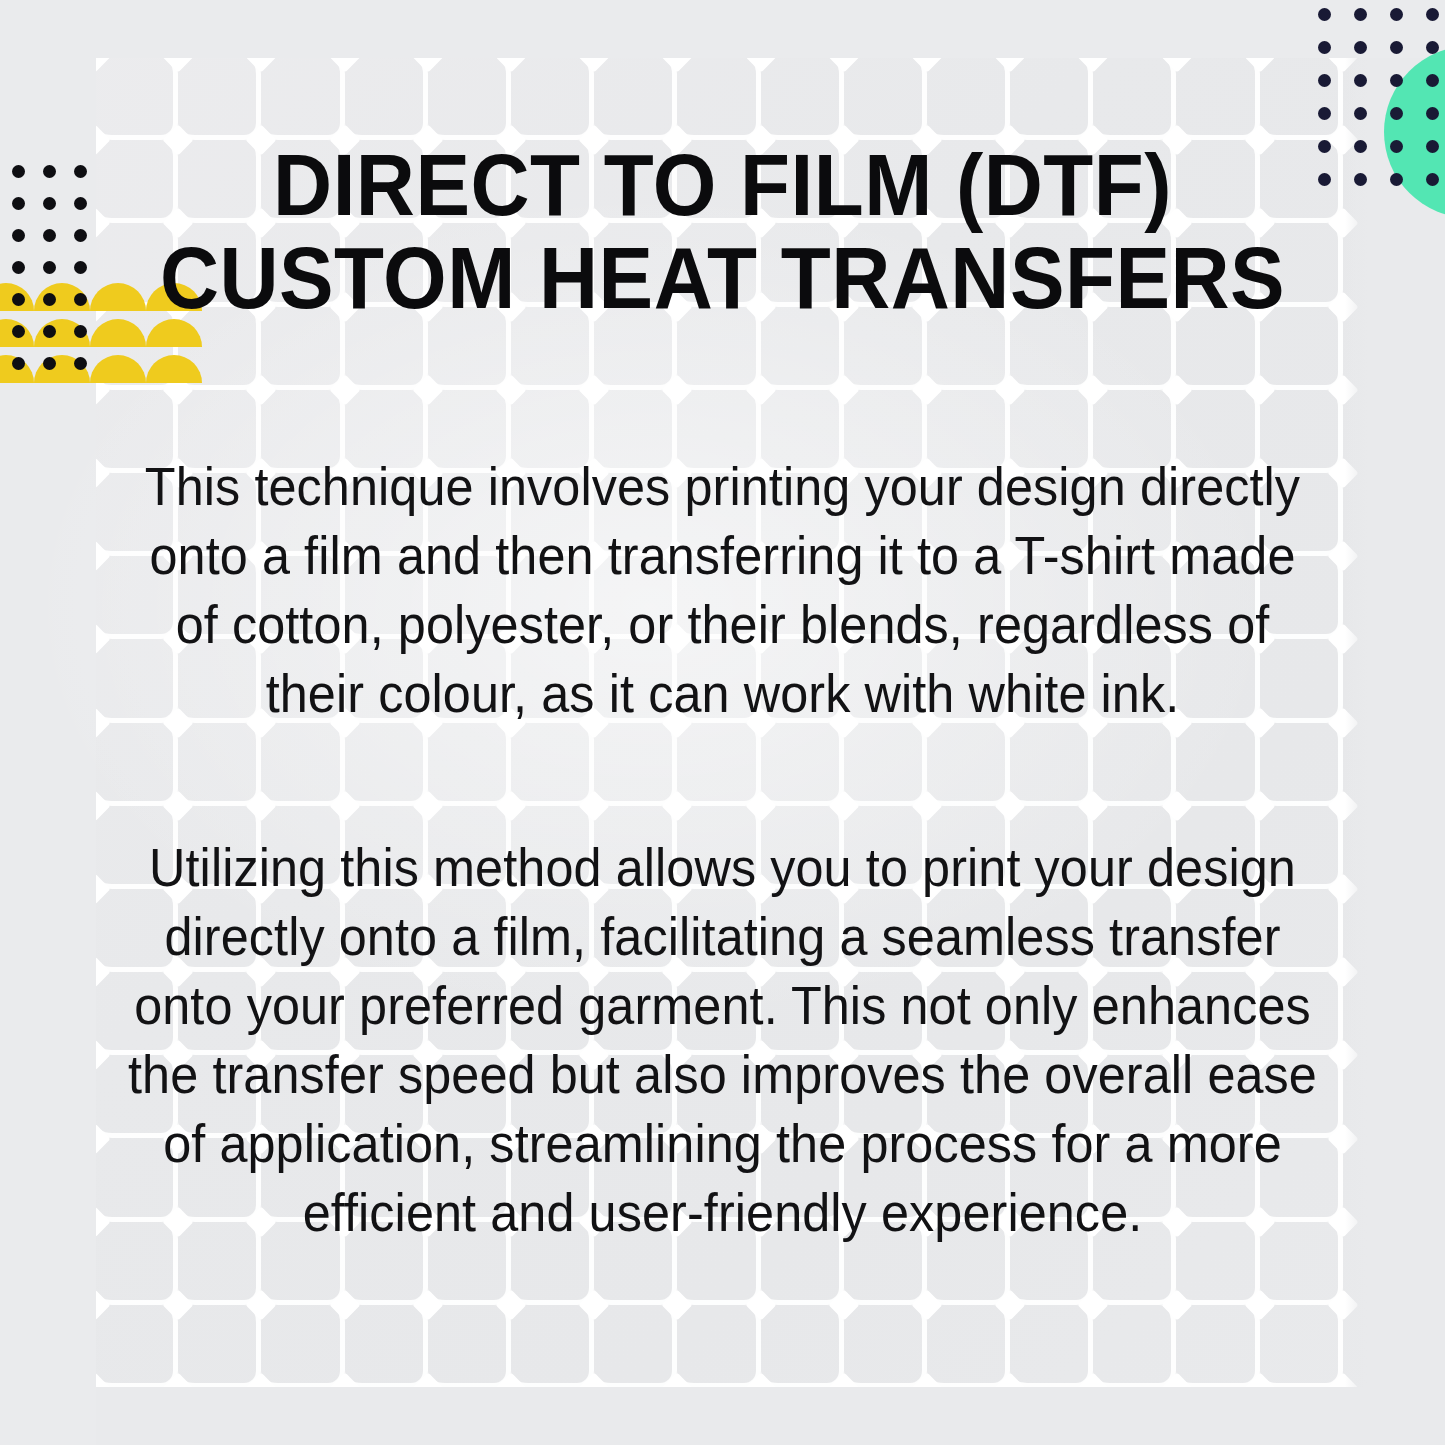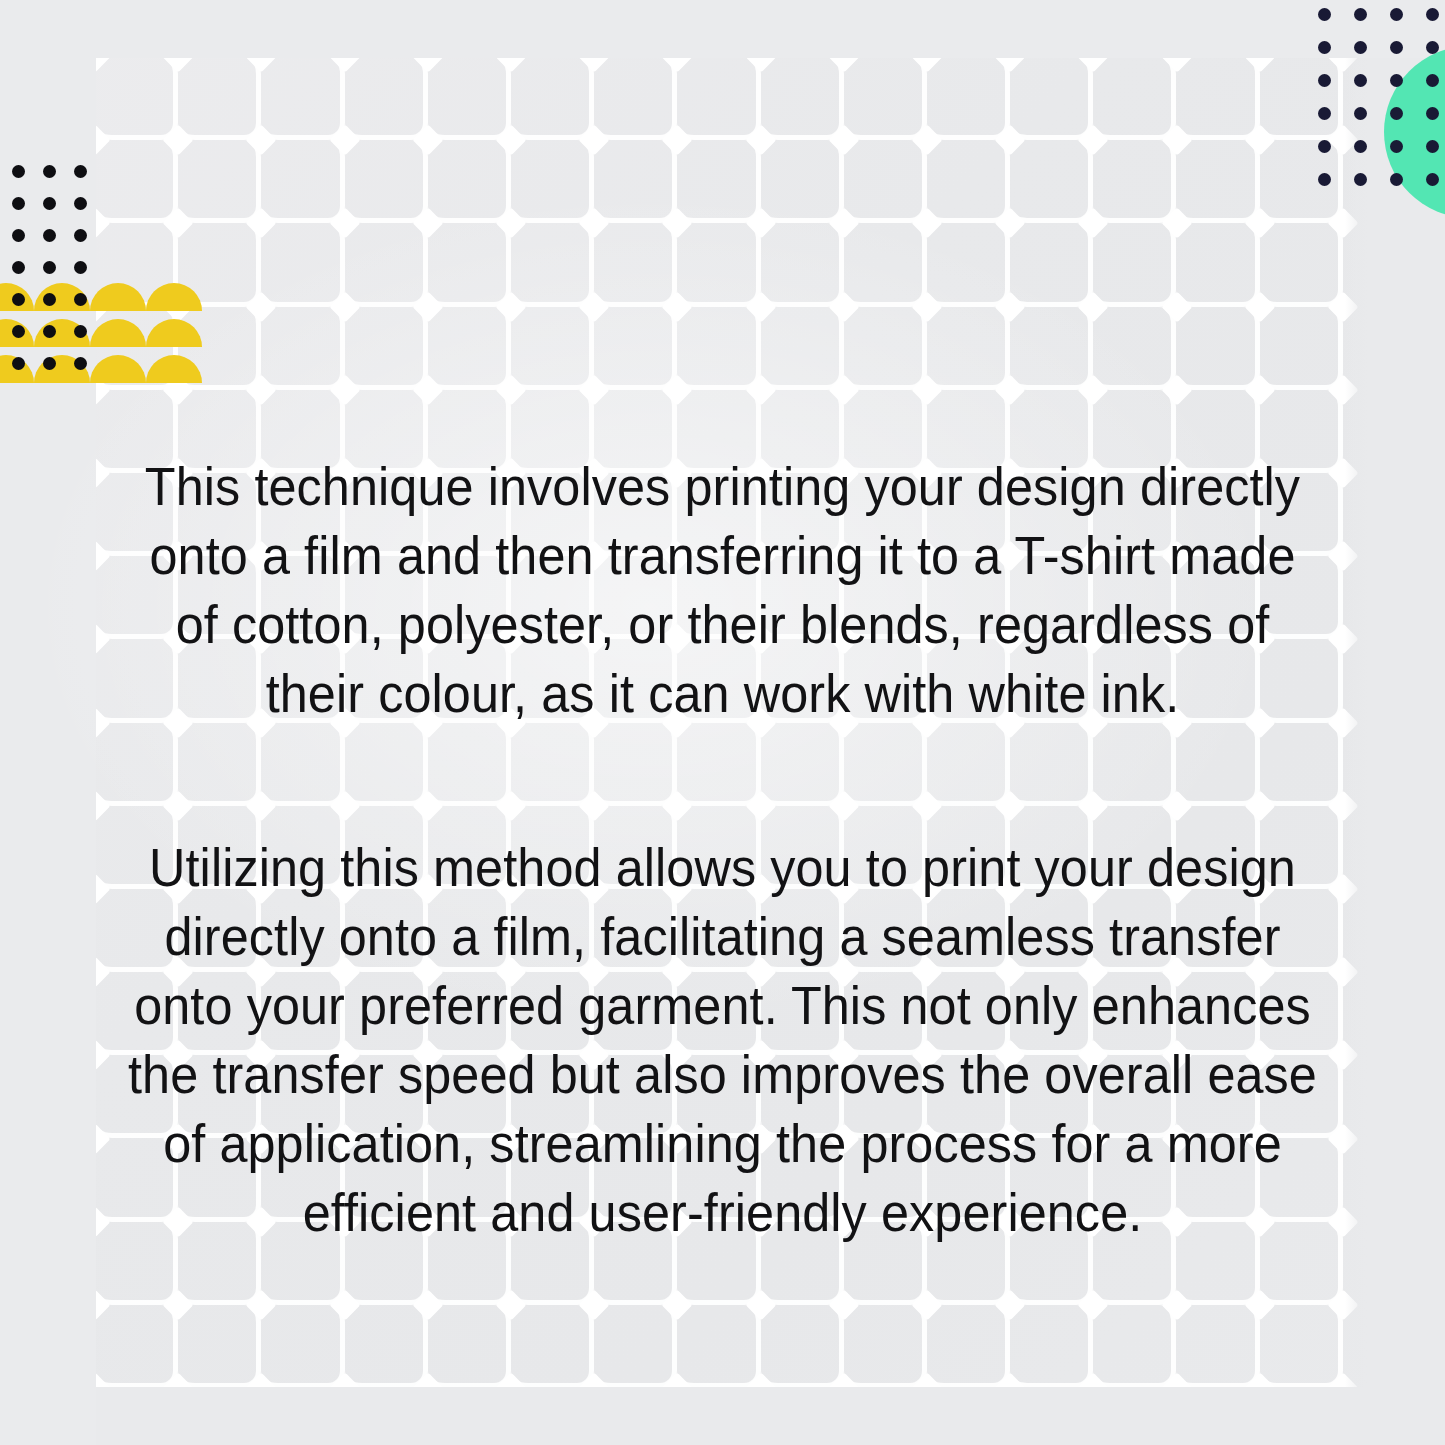--- a/index.html
+++ b/index.html
@@ -770,20 +770,24 @@
       <div class="deco-dot black" style="left: 0px; top: 160px;"></div>
       <div class="deco-dot black" style="left: 31px; top: 160px;"></div>
       <div class="deco-dot black" style="left: 62px; top: 160px;"></div>
       <div class="deco-dot black" style="left: 0px; top: 192px;"></div>
       <div class="deco-dot black" style="left: 31px; top: 192px;"></div>
       <div class="deco-dot black" style="left: 62px; top: 192px;"></div>
     </div>
 
   <div id="content">
 
+    <div id="title-block">
+      <span class="title-line">DIRECT TO FILM (DTF)</span>
+      <span class="title-line">CUSTOM HEAT TRANSFERS</span>
+    </div>
 
     <div id="body-block">
       <p class="body-para" id="para-1">This technique involves printing your design directly onto a film and then transferring it to a T-shirt made of cotton, polyester, or their blends, regardless of their colour, as it can work with white ink.</p>
       <p class="body-para" id="para-2">Utilizing this method allows you to print your design directly onto a film, facilitating a seamless transfer onto your preferred garment. This not only enhances the transfer speed but also improves the overall ease of application, streamlining the process for a more efficient and user-friendly experience.</p>
     </div>
 
   </div>
 </div>
 
 </body></html>

